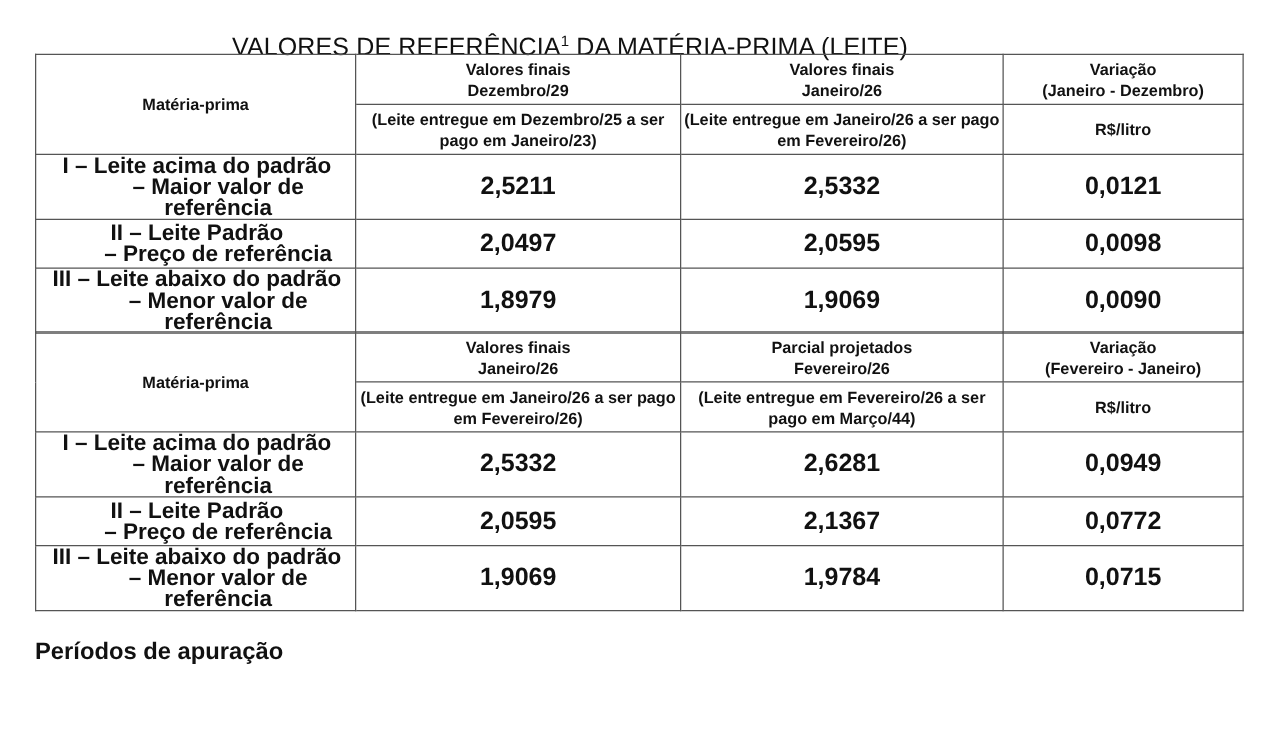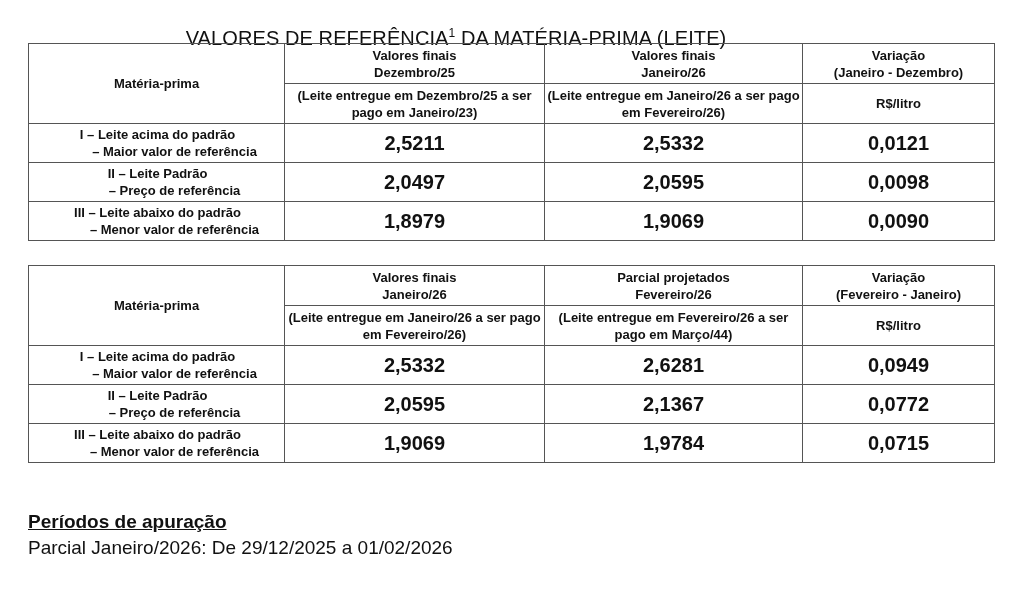--- a/index.html
+++ b/index.html
@@ -55,21 +55,21 @@
   col.c0 { width: 256px; }
   col.c1 { width: 260px; }
   col.c2 { width: 258px; }
   col.c3 { width: 192px; }
   tr.hdr-a td { height: 39px; }
   tr.hdr-b td { height: 39px; }
   tr.row td { height: 38px; }
   td.label {
     text-align: center;
     padding-left: 2px !important;
-    font-size: 13px;
+    font-size: 18px;
     line-height: 17px;
   }
   td.label .sub {
     display: block;
     padding-left: 34px;
   }
   td.label .main { display: block; }
   td.val {
     font-size: 20px;
   }
@@ -77,38 +77,38 @@
     font-size: 13px;
   }
   .footer {
     position: absolute;
     left: 28px;
     top: 509px;
     font-size: 19px;
     line-height: 26px;
     white-space: nowrap;
   }
-  .footer .f-title { font-weight: bold; text-decoration: underline; }
+  .footer .f-title { font-weight: bold; }
 </style>
 </head>
 <body>
 
 <div class="doc-title"><span>VALORES DE REFERÊNCIA</span><sup>1</sup><span> DA MATÉRIA-PRIMA (LEITE)</span></div>
 
 <table class="ref-table t1">
   <colgroup>
       <col class="c0">
       <col class="c1">
       <col class="c2">
       <col class="c3">
     </colgroup>
   <tbody>
       <tr class="hdr-a">
     <td rowspan="2" class="hdr-col0">Matéria-prima</td>
-    <td><span>Valores finais</span><br><span>Dezembro/25</span></td>
+    <td><span>Valores finais</span><br><span>Dezembro/29</span></td>
     <td><span>Valores finais</span><br><span>Janeiro/26</span></td>
     <td><span>Variação</span><br><span>(Janeiro - Dezembro)</span></td>
   </tr>
   <tr class="hdr-b">
     <td>(Leite entregue em Dezembro/25 a ser pago em Janeiro/23)</td>
     <td>(Leite entregue em Janeiro/26 a ser pago em Fevereiro/26)</td>
     <td>R$/litro</td>
   </tr>
   <tr class="row">
     <td class="label">
@@ -184,14 +184,13 @@
         </td>
     <td class="val">1,9069</td>
     <td class="val">1,9784</td>
     <td class="val">0,0715</td>
   </tr>
 </tbody>
   </table>
 
 <div class="footer">
   <div class="f-title">Períodos de apuração</div>
-  <div>Parcial Janeiro/2026: De 29/12/2025 a 01/02/2026</div>
 </div>
 
 </body></html>

